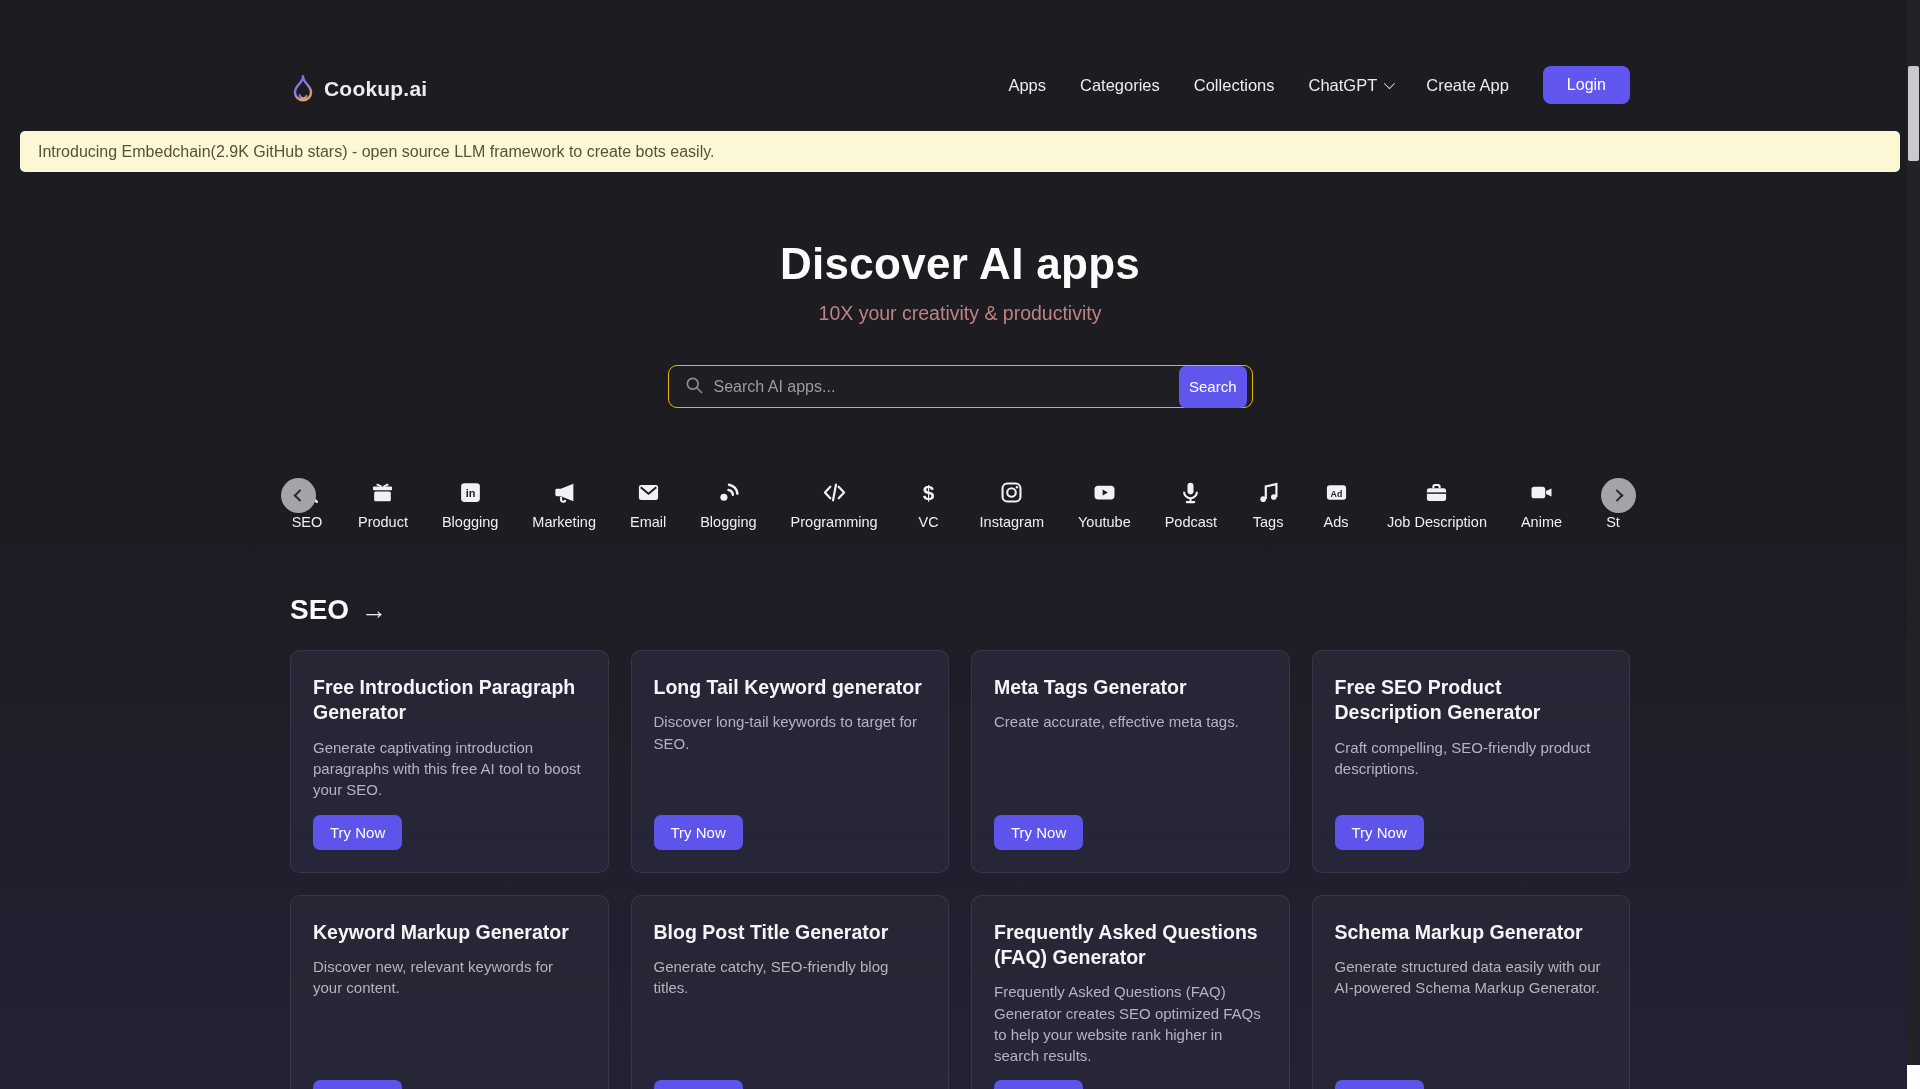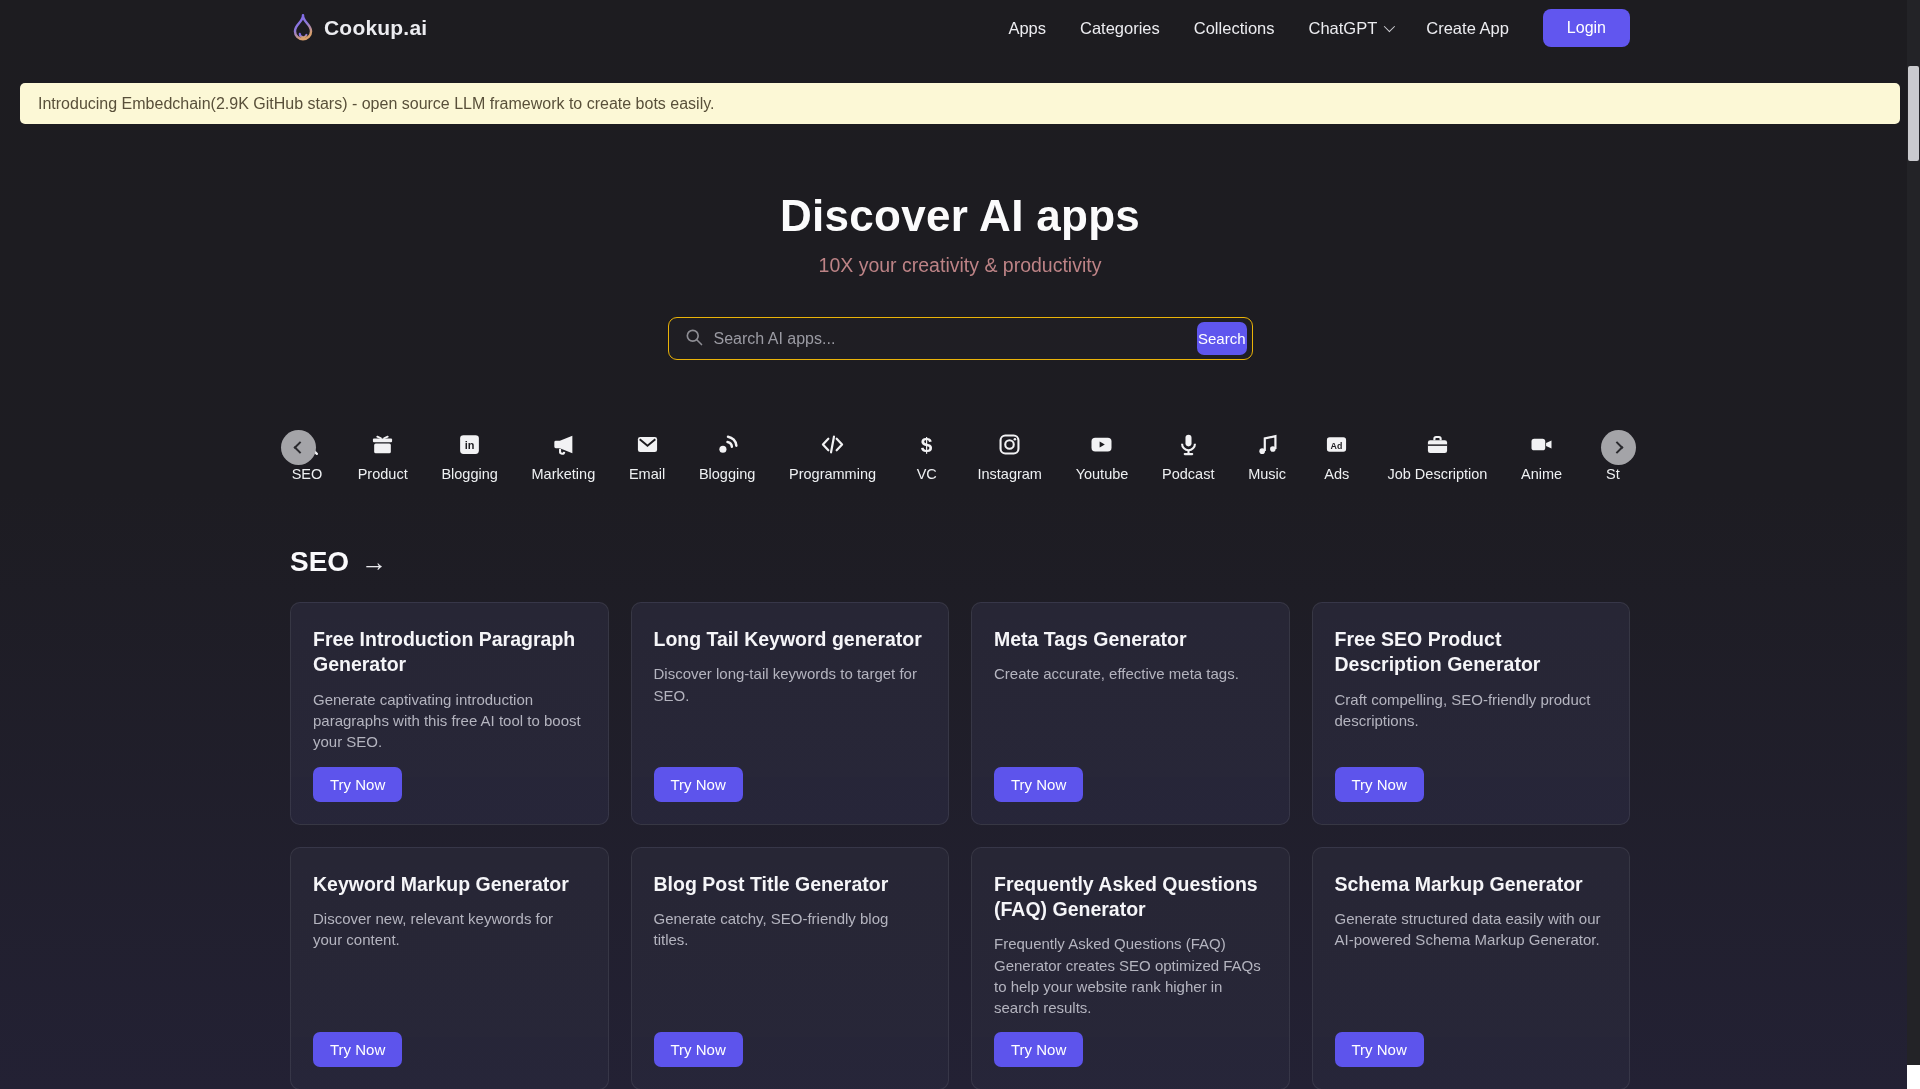--- a/index.html
+++ b/index.html
@@ -5,21 +5,21 @@
   * { margin:0; padding:0; box-sizing:border-box; }
   html,body { width:1920px; height:1089px; overflow:hidden; }
   body {
     font-family:"Liberation Sans","DejaVu Sans",sans-serif;
     background:linear-gradient(180deg,#1d1c20 0%,#1d1c22 45%,#232134 100%);
     color:#ececf0; position:relative;
   }
   .container { width:1340px; margin:0 auto; position:relative; }
 
   
-  .header { height:56px; display:flex; align-items:center; justify-content:space-between; }
+  .header { height:56px; display:flex; align-items:flex-end; justify-content:space-between;margin-top:48px; }
   .brand { display:flex; align-items:center; gap:8px; cursor:pointer; }
   .brand .logo-svg { width:26px; height:30px; display:block; }
   .brand-name { font-size:21px; font-weight:bold; letter-spacing:.2px; }
   .nav { display:flex; align-items:center; gap:34px; }
   .nav-link { background:none; border:none; color:#ececf0; font-size:16.5px; cursor:pointer;
               font-family:inherit; display:flex; align-items:center; gap:7px; }
   .chev { width:8px; height:8px; border-right:1.6px solid #cfcfd4; border-bottom:1.6px solid #cfcfd4;
           transform:rotate(45deg) translateY(-2px); display:inline-block; }
   .login-btn { background:#6156ef; color:#fff; border:none; border-radius:8px; font-size:16px;
                padding:10px 24px; cursor:pointer; font-family:inherit; }
@@ -35,22 +35,22 @@
   .hero-sub { margin-top:16px; font-size:19.5px; color:#bd8386; }
 
   
   .search-wrap { width:585px; margin:40px auto 0; height:43px; border:1px solid #eab308;
                  border-radius:9px; display:flex; align-items:center; padding:0 5px 0 15px;
                  background:rgba(255,255,255,0.01); }
   .search-icon-svg { width:20px; height:20px; flex:0 0 auto; opacity:.8; }
   .search-input { flex:1; background:transparent; border:none; outline:none; color:#e4e4e8;
                   font-size:16px; padding:0 10px; font-family:inherit; }
   .search-input::placeholder { color:#9b9ba3; }
-  .search-btn { background:#5f56ee; color:#fff; border:none; border-radius:7px; height:33px;
-                padding:0 1px; font-size:15px; cursor:pointer; font-family:inherit; }
+  .search-btn { background:#5f56ee; color:#fff; border:none; border-radius:7px; height:42px;
+                padding:0 10px; font-size:15px; cursor:pointer; font-family:inherit; }
 
   
   .carousel { margin-top:64px; position:relative; height:58px; }
   .carousel-track { display:flex; justify-content:space-between; align-items:flex-end;
                     height:100%; overflow:hidden; }
   .cat-item { display:flex; flex-direction:column; align-items:center; gap:9px; cursor:pointer;
               min-width:34px;margin-top:24px; }
   .cat-item .icon { height:26px; display:flex; align-items:flex-end; }
   .cat-item .icon svg { width:25px; height:25px; color:#f2f2f4; }
   .cat-label { font-size:14.5px; color:#eef0f2; white-space:nowrap; }
@@ -263,21 +263,21 @@
           <span class="cat-label">Podcast</span>
         </div>
         <div class="cat-item">
           <span class="icon">
             <svg viewBox="0 0 24 24" fill="currentColor">
               <path d="M9.4 18.3 V6.1 l10.2 -2.1 V16.2" fill="none" stroke="currentColor" stroke-width="2.1"></path>
               <circle cx="6.9" cy="18.4" r="2.7"></circle>
               <circle cx="17.1" cy="16.3" r="2.7"></circle>
             </svg>
           </span>
-          <span class="cat-label">Music</span>
+          <span class="cat-label">Tags</span>
         </div>
         <div class="cat-item">
           <span class="icon">
             <svg viewBox="0 0 24 24">
               <rect x="2.8" y="5" width="18.4" height="14" rx="2.6" fill="currentColor"></rect>
               <text x="12" y="15.9" font-size="8.5" font-weight="bold" fill="#1d1c20" text-anchor="middle" font-family="Liberation Sans,sans-serif">Ad</text>
             </svg>
           </span>
           <span class="cat-label">Ads</span>
         </div>

